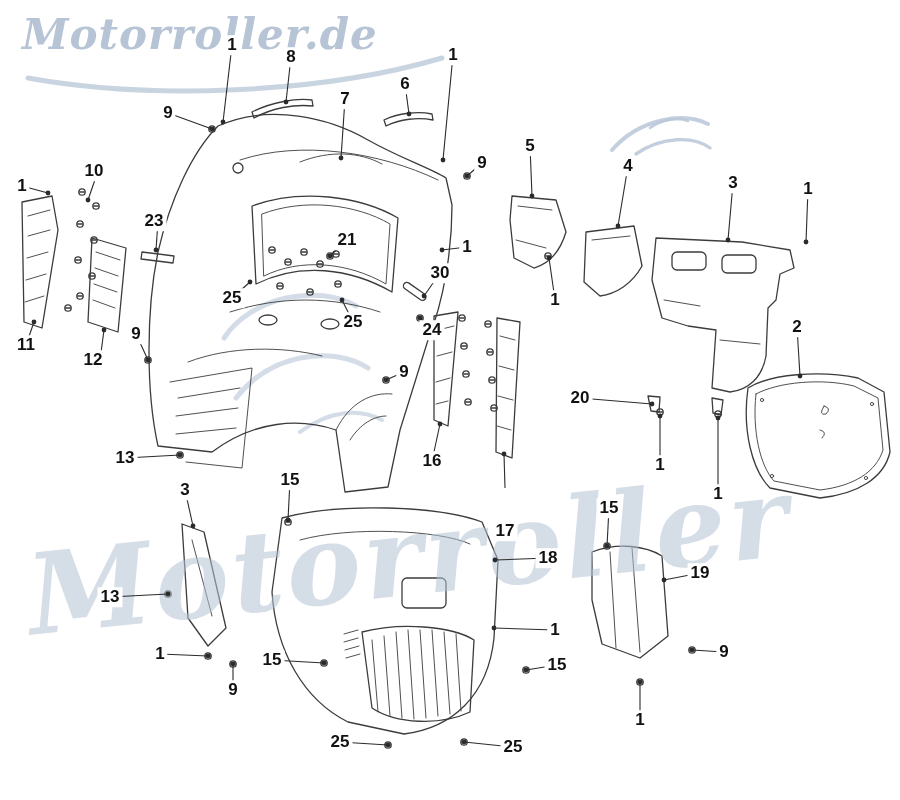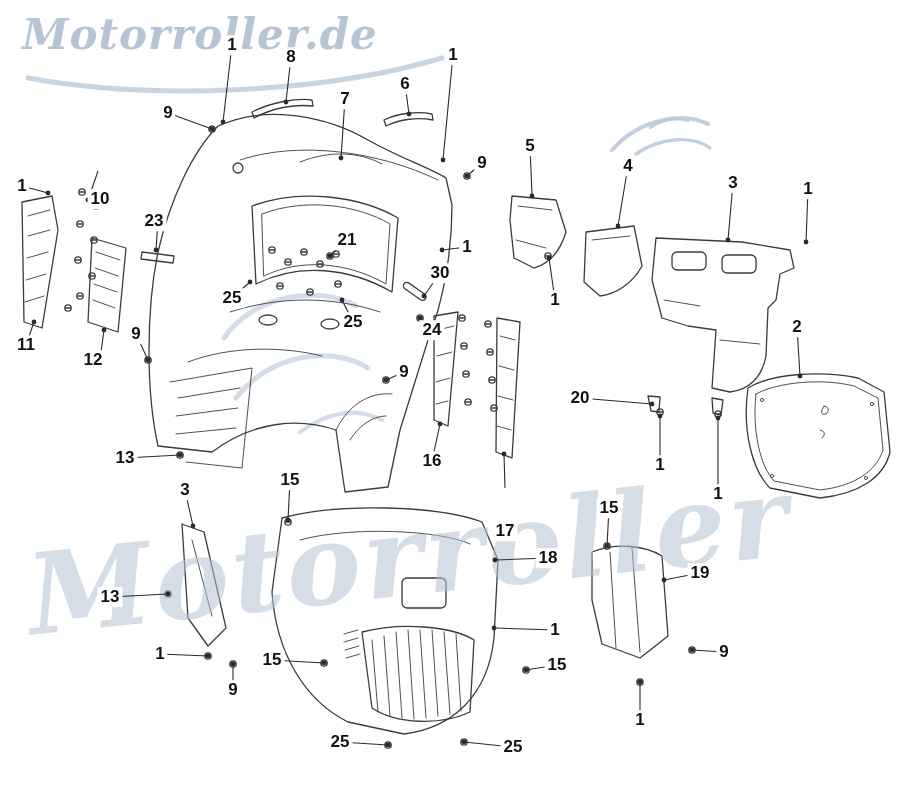--- a/index.html
+++ b/index.html
@@ -349,21 +349,21 @@
       <circle cx="464" cy="742" r="2.4"></circle>
     </svg>
 
   <div class="callout-layer" id="callout-layer">
       <div class="callout" style="left: 232px; top: 45px;">1</div>
       <div class="callout" style="left: 291px; top: 57px;">8</div>
       <div class="callout" style="left: 405px; top: 84px;">6</div>
       <div class="callout" style="left: 453px; top: 55px;">1</div>
       <div class="callout" style="left: 168px; top: 113px;">9</div>
       <div class="callout" style="left: 345px; top: 99px;">7</div>
-      <div class="callout" style="left: 100px; top: 171px; margin-top: 28px;">10</div>
+      <div class="callout" style="left: 94px; top: 171px;">10</div>
       <div class="callout" style="left: 22px; top: 186px;">1</div>
       <div class="callout" style="left: 530px; top: 146px;">5</div>
       <div class="callout" style="left: 482px; top: 163px;">9</div>
       <div class="callout" style="left: 628px; top: 166px;">4</div>
       <div class="callout" style="left: 733px; top: 183px;">3</div>
       <div class="callout" style="left: 808px; top: 189px;">1</div>
       <div class="callout" style="left: 154px; top: 221px;">23</div>
       <div class="callout" style="left: 347px; top: 240px;">21</div>
       <div class="callout" style="left: 467px; top: 247px;">1</div>
       <div class="callout" style="left: 440px; top: 273px;">30</div>

